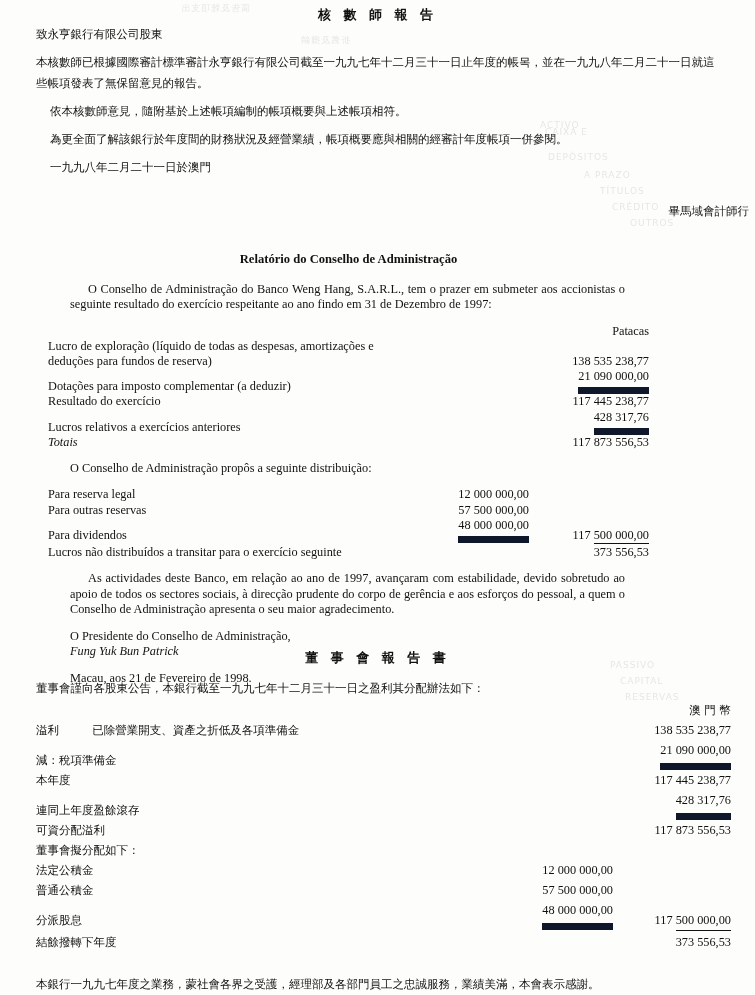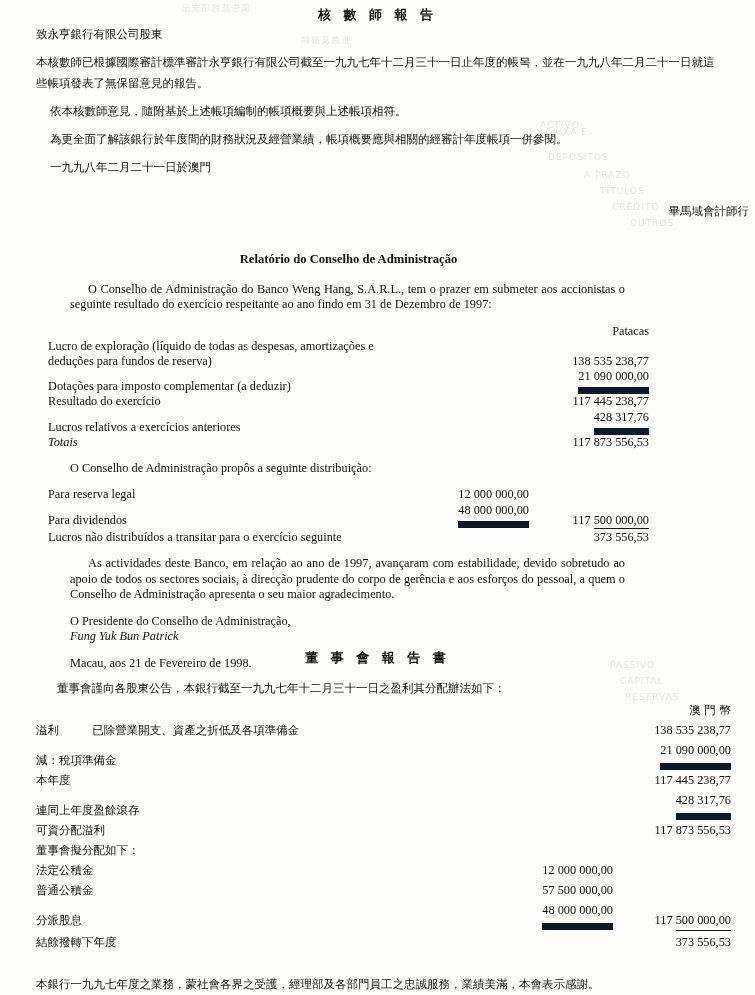--- a/index.html
+++ b/index.html
@@ -253,20 +253,25 @@
     <div class="block-gap"></div>
 
     <table class="tbl">
       <tbody>
           <tr>
         <td class="col-label">Para reserva legal</td>
         <td class="col-mid">12 000 000,00</td>
         <td class="col-right"></td>
       </tr>
       <tr>
+        <td class="col-label">Para outras reservas</td>
+        <td class="col-mid">57 500 000,00</td>
+        <td class="col-right"></td>
+      </tr>
+      <tr>
         <td class="col-label">Para dividendos</td>
         <td class="col-mid"><span class="underline-val">48 000 000,00</span></td>
         <td class="col-right">117 500 000,00</td>
       </tr>
       <tr>
         <td class="col-label">Lucros não distribuídos a transitar para o exercício seguinte</td>
         <td class="col-mid"></td>
         <td class="col-right"><span class="overline-val">373 556,53</span></td>
       </tr>
     </tbody>
@@ -282,21 +287,21 @@
     <div class="para italic">Fung Yuk Bun Patrick</div>
 
     <div class="block-gap"></div>
 
     <div class="para">Macau, aos 21 de Fevereiro de 1998.</div>
   </div>
 
   <div class="sec3">
     <div class="title-cjk">董 事 會 報 告 書</div>
     <div class="body">
-      <div style="margin-bottom:2px;margin-left:21px;">董事會謹向各股東公告，本銀行截至一九九七年十二月三十一日之盈利其分配辦法如下：</div>
+      <div style="margin-bottom:2px;">董事會謹向各股東公告，本銀行截至一九九七年十二月三十一日之盈利其分配辦法如下：</div>
 
       <table>
         <tbody>
             <tr>
           <td></td>
               <td class="c-mid"></td>
           <td class="c-hdr-right">澳 門 幣</td>
         </tr>
         <tr>
           <td class="c-label">

